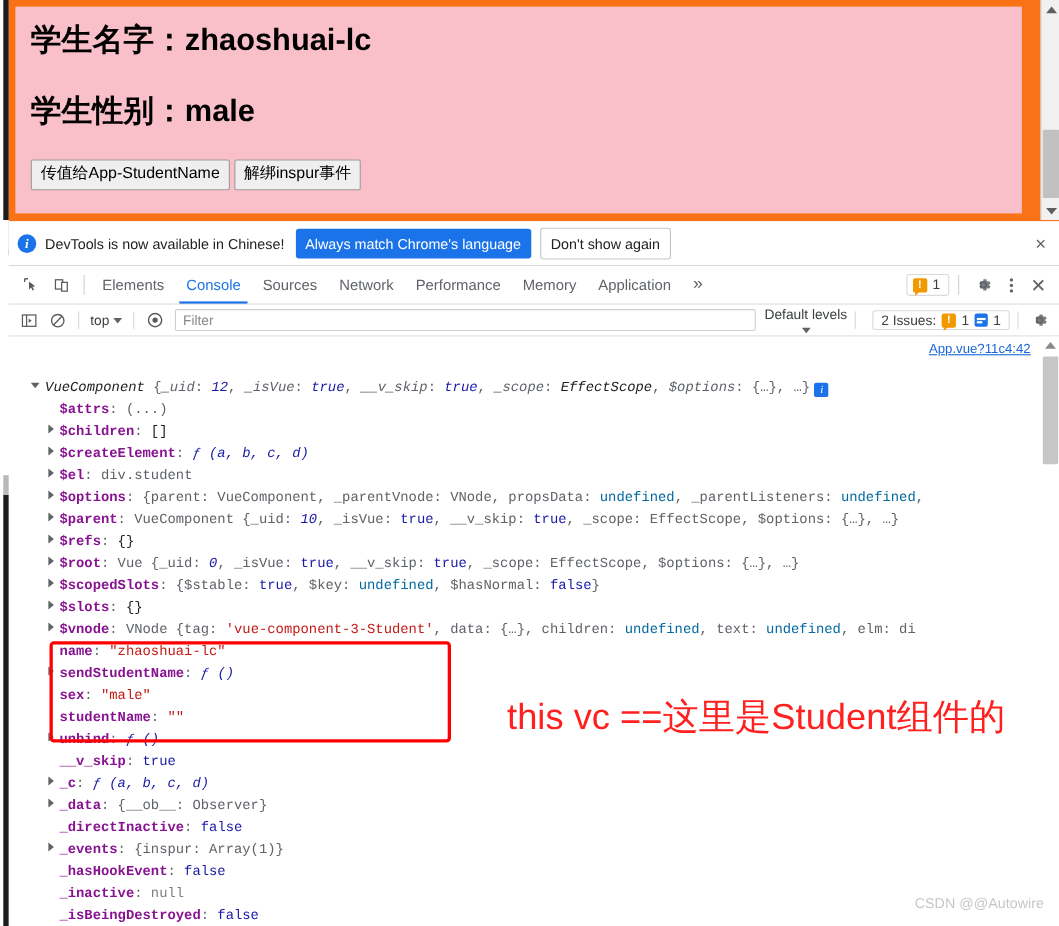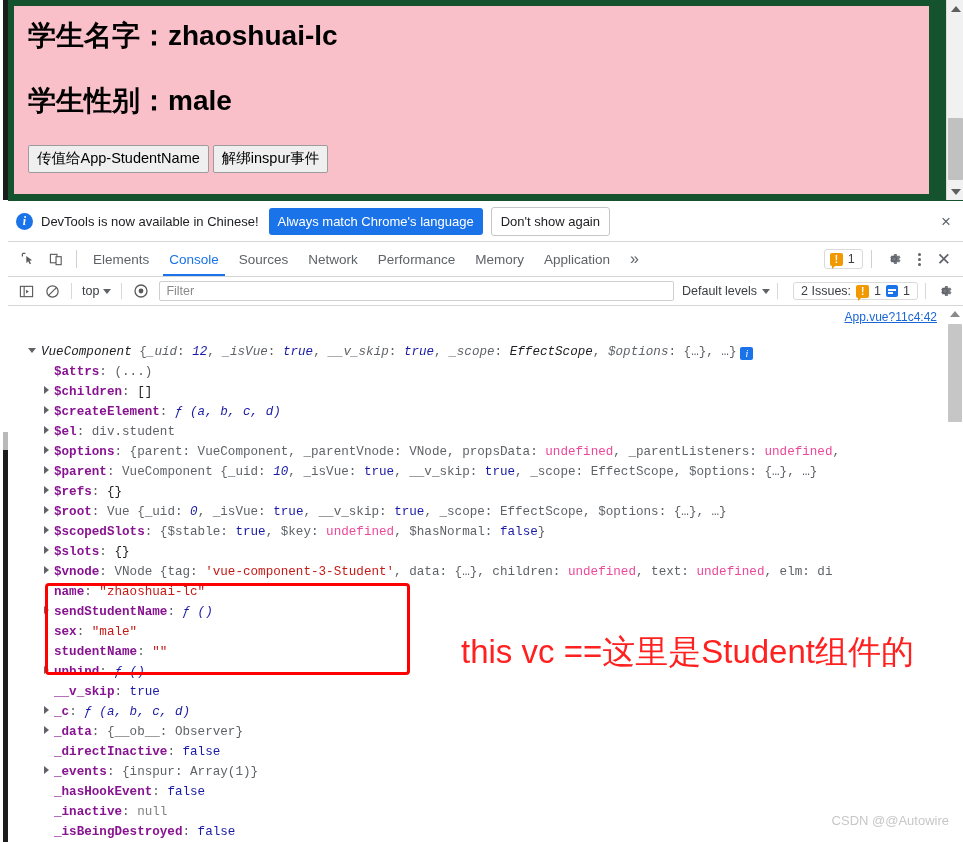--- a/index.html
+++ b/index.html
@@ -25,21 +25,21 @@
   }
   .left-gutter .seg1 { position:absolute; left:3px; top:0px;   width:5px; height:200px; background:#1c1c1c; }
   .left-gutter .seg2 { position:absolute; left:3px; top:200px; width:5px; height:232px; background:#ffffff; }
   .left-gutter .seg3 { position:absolute; left:3px; top:432px; width:5px; height:18px;  background:#b9b9b9; }
   .left-gutter .seg4 { position:absolute; left:3px; top:450px; width:5px; height:392px; background:#1c1c1c; }
 
   
   #page-viewport {
     position: absolute; left: 8px; top: 0;
     width: 955px; height: 232px;
-    background: #14532d;
+    background: #f97316;
     overflow: hidden;
     border-bottom: 6px solid #8b5cf6;
   }
   .page-body {
     position: absolute; left: 6px; top: 6px;
     width: 915px; height: 188px;
     background: #f9c0c9;
     padding: 14px 0 0 14px;
   }
   .stu-line {
@@ -207,21 +207,21 @@
   .caret { width:0;height:0;border-left:4px solid transparent;border-right:4px solid transparent;border-top:5px solid #5f6368; }
   .filter-input {
     flex: 1 1 auto; height: 20px;
     border: 1px solid #cfcfcf; border-radius: 2px;
     background: #ffffff; font-size: 12.5px; color: #202124;
     padding: 0 6px; margin: 0 6px 0 4px;
     font-family: "Liberation Sans", sans-serif;
     outline: none;
   }
   .filter-input::placeholder { color: #8a8a8a; }
-  .levels { font-size: 12.5px; color: #3c4043; display:flex; align-items:center; gap:5px; cursor:pointer; white-space: nowrap; }
+  .levels { font-size: 12.5px; color: #3c4043; display:flex; align-items:center; gap:5px; cursor:pointer; white-space: nowrap; flex-direction: column; }
   .issues-chip {
     display: flex; align-items: center; gap: 5px;
     border: 1px solid #dadada; border-radius: 3px;
     padding: 1px 7px; margin-left: 8px; cursor: pointer; white-space: nowrap;
   }
   .issues-label { font-size: 12.5px; color: #3c4043; }
   .info-sq {
     width: 12px; height: 12px; background: #1a73e8; border-radius: 2px;
     position: relative;
   }
@@ -262,21 +262,21 @@
   .tri.open {
     border-left: 4px solid transparent; border-right: 4px solid transparent;
     border-top: 5px solid #5f6368; border-bottom: none;
     vertical-align: 2px;
   }
   .tri.blank { border: none; width: 5px; margin-right: 5px; }
   .k-prop   { color: #881391; font-weight: bold; }
   .v-num    { color: #1a1aa6; font-style: italic; }
   .v-bool   { color: #1a1aa6; }
   .v-str    { color: #c41a16; }
-  .v-undef  { color: #ec4899; text-align: center; }
+  .v-undef  { color: #0369a1; text-align: center; }
   .v-null   { color: #808080; }
   .v-gray   { color: #5f6368; }
   .v-obj    { color: #202124; }
   .v-fn     { color: #1a1aa6; font-style: italic; }
   .v-italic { font-style: italic; }
   .cls      { color: #202124; font-style: italic; }
   .info-badge-sm {
     display: inline-block; width: 13px; height: 13px;
     background: #1a73e8; color: #fff; border-radius: 2px;
     font-size: 10px; font-style: italic; font-family: "Liberation Serif", serif;

